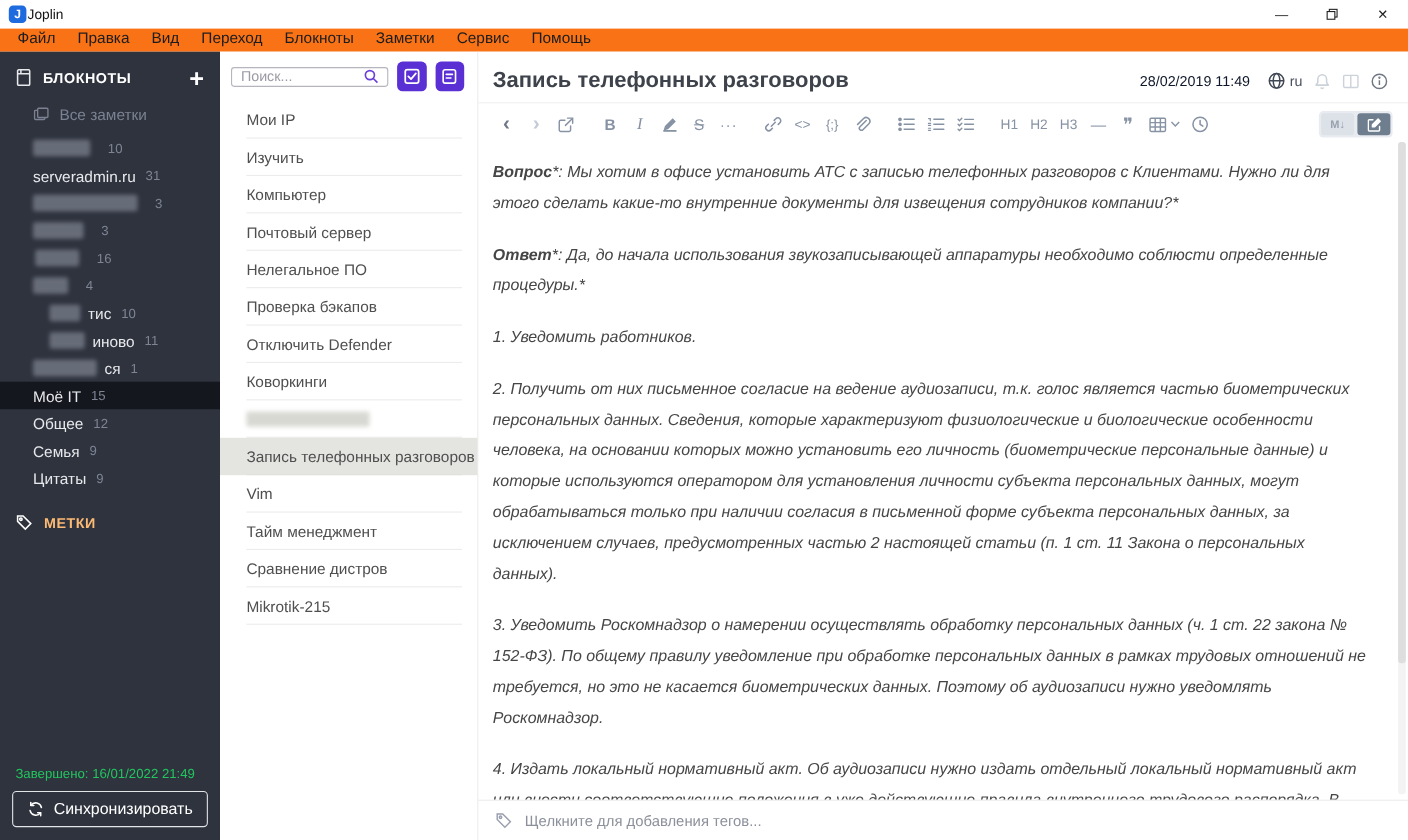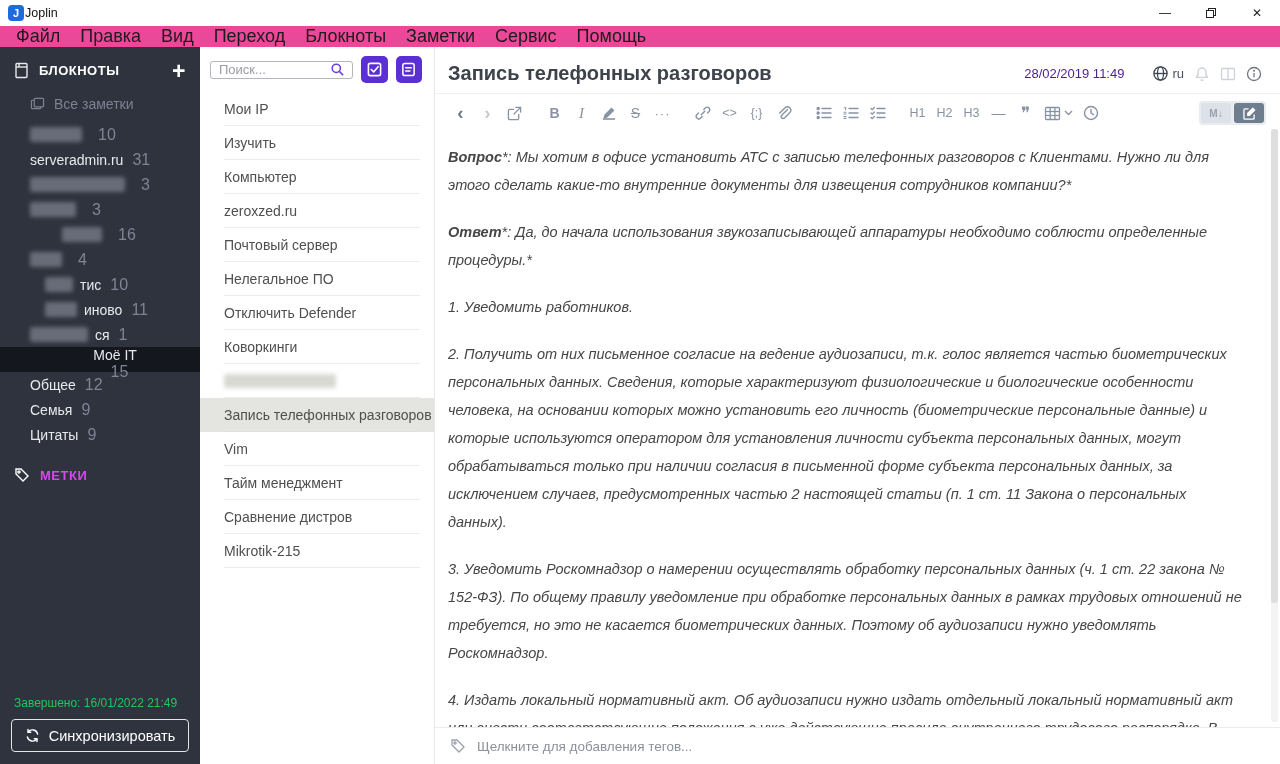--- a/index.html
+++ b/index.html
@@ -10,40 +10,40 @@
   .titlebar { height:26px; display:flex; align-items:center; padding-left:8px; background:#fff; }
   .app-icon { width:16px; height:16px; border-radius:4px; background:#1e6be0; color:#fff;
     font-weight:bold; font-size:11px; display:flex; align-items:center; justify-content:center; }
   .app-title { font-size:12.5px; color:#111; margin-left:1px; }
   .win-controls { margin-left:auto; display:flex; height:26px; }
   .win-btn { width:46px; display:flex; align-items:center; justify-content:center;
     font-size:12px; color:#222; cursor:default; }
   .win-btn svg { display:block; }
 
   
-  .menubar { height:21px; display:flex; align-items:center; padding-left:6px; background:#ec4899; font-size:18px; color:#1c1c1c; }
+  .menubar { height:21px; display:flex; padding-left:6px; background:#f97316; font-size:14px; color:#1c1c1c; }
   .menu-item { padding:0 10px; }
 
   
   .main { display:flex; height:717px; }
 
   
   .sidebar { width:200px; background:#2e333e; color:#e8e9ec; display:flex; flex-direction:column; flex-shrink:0; }
   .sb-header { display:flex; align-items:center; padding:15px 14px 10px 14px; color:#fff;
     font-weight:bold; font-size:13px; letter-spacing:.5px; }
   .sb-header .hicon { margin-right:10px; display:flex; color:#e8e9ec; }
   .sb-plus { margin-left:auto; font-size:23px; font-weight:bold; line-height:16px; color:#fff; }
   .sb-allnotes { display:flex; align-items:center; color:#7c8292; font-size:14px; padding:7px 0 7px 30px; }
   .sb-allnotes .aicon { margin-right:9px; display:flex; color:#7c8292; }
   .nb-list { margin-top:3px; }
   .nb-row { display:flex; align-items:center; height:25px; padding-left:30px; font-size:14px; color:#e8e9ec; cursor:default; }
-  .nb-row.selected { background:#15171e;flex-direction:column; }
-  .nb-count { margin-left:9px; color:#7e8494; font-size:16px; }
+  .nb-row.selected { background:#15171e; }
+  .nb-count { margin-left:9px; color:#7e8494; font-size:12px; }
   .redact { height:15px; border-radius:2px; background:#979caa; opacity:.55; filter:blur(2px); margin-right:7px; flex-shrink:0; }
-  .sb-tags { display:flex; align-items:center; padding:20px 14px 8px 14px; color:#d946ef; font-weight:bold; font-size:13px; letter-spacing:.5px; }
+  .sb-tags { display:flex; align-items:center; padding:20px 14px 8px 14px; color:#fdba74; font-weight:bold; font-size:13px; letter-spacing:.5px; }
   .sb-tags .ticon { margin-right:10px; display:flex; }
   .sb-footer { margin-top:auto; padding:0 11px 12px 11px; }
   .sync-status { color:#22c55e; font-size:12px; padding:0 3px 9px 3px; }
   .sync-btn { width:100%; height:33px; border:1px solid #e3e4e7; border-radius:4px; background:transparent;
     color:#fff; font-size:14.5px; display:flex; align-items:center; justify-content:center; gap:9px; cursor:default; }
 
   
   .notelist { width:235px; background:#fff; border-right:1px solid #e7e7e7; flex-shrink:0; display:flex; flex-direction:column; }
   .nl-top { display:flex; align-items:center; padding:9px 12px 9px 10px; }
   .search-box { width:146px; height:18px; border:1px solid #b5b5bd; border-radius:3px;
@@ -60,21 +60,21 @@
   .note-row::after { content:""; position:absolute; left:24px; right:14px; bottom:0; border-bottom:1px solid #ececec; }
   .note-row.selected { background:#e4e4e1; }
   .note-row.selected::after { border-bottom-color:#e0e0dd; }
   .note-redact { width:112px; height:14px; border-radius:2px; background:#cfcfc9; opacity:.8; filter:blur(2px); }
 
   
   .editor { flex:1; background:#fff; display:flex; flex-direction:column; position:relative; }
   .ed-header { display:flex; align-items:center; padding:15px 18px 8px 13px; border-bottom:1px solid #f0f0f1; }
   .ed-title { font-size:20px; font-weight:bold; color:#3e424a; flex:1; }
   .ed-meta { display:flex; align-items:center; gap:10px; }
-  .ed-date { color:#4c1d95; font-size:13px; margin-right:18px; }
+  .ed-date { color:#0f172a; font-size:13px; margin-right:6px; }
   .meta-ic { display:flex; align-items:center; }
   .lang-label { color:#4a5160; font-size:13px; margin-left:3px; }
 
   .ed-toolbar { display:flex; align-items:center; padding:7px 14px 6px 12px; color:#8793a4; }
   .tb-btn { min-width:27px; height:22px; display:flex; align-items:center; justify-content:center;
     font-size:14px; cursor:default; }
   .tb-btn.glyph { font-weight:bold; }
   .tb-btn.nav { font-size:19px; font-weight:bold; color:#70798a; }
   .tb-btn.dim { color:#c4cbd6; }
   .tb-btn.italic { font-style:italic; font-family:"Liberation Serif", serif; font-size:15px; }
@@ -170,21 +170,21 @@
     <span class="nb-label"></span>
     <span class="nb-count">3</span>
   </div>
 
   <div class="nb-row">
     <span class="redact" style="width: 46px;"></span>
     <span class="nb-label"></span>
     <span class="nb-count">3</span>
   </div>
 
-  <div class="nb-row" style="padding-left: 62px;">
+  <div class="nb-row" style="padding-left: 32px;">
     <span class="redact" style="width: 40px;"></span>
     <span class="nb-label"></span>
     <span class="nb-count">16</span>
   </div>
 
   <div class="nb-row">
     <span class="redact" style="width: 32px;"></span>
     <span class="nb-label"></span>
     <span class="nb-count">4</span>
   </div>
@@ -291,35 +291,35 @@
   <div class="note-row">
 
     <span class="note-title">Изучить</span>
   </div>
 
   <div class="note-row">
 
     <span class="note-title">Компьютер</span>
   </div>
 
-  <div class="note-row">
-
-    <span class="note-title">zeroxzed.ru</span>
-  </div>
 
   <div class="note-row">
 
     <span class="note-title">Почтовый сервер</span>
   </div>
 
   <div class="note-row">
 
     <span class="note-title">Нелегальное ПО</span>
   </div>
 
+  <div class="note-row">
+
+    <span class="note-title">Проверка бэкапов</span>
+  </div>
 
   <div class="note-row">
 
     <span class="note-title">Отключить Defender</span>
   </div>
 
   <div class="note-row">
 
     <span class="note-title">Коворкинги</span>
   </div>

